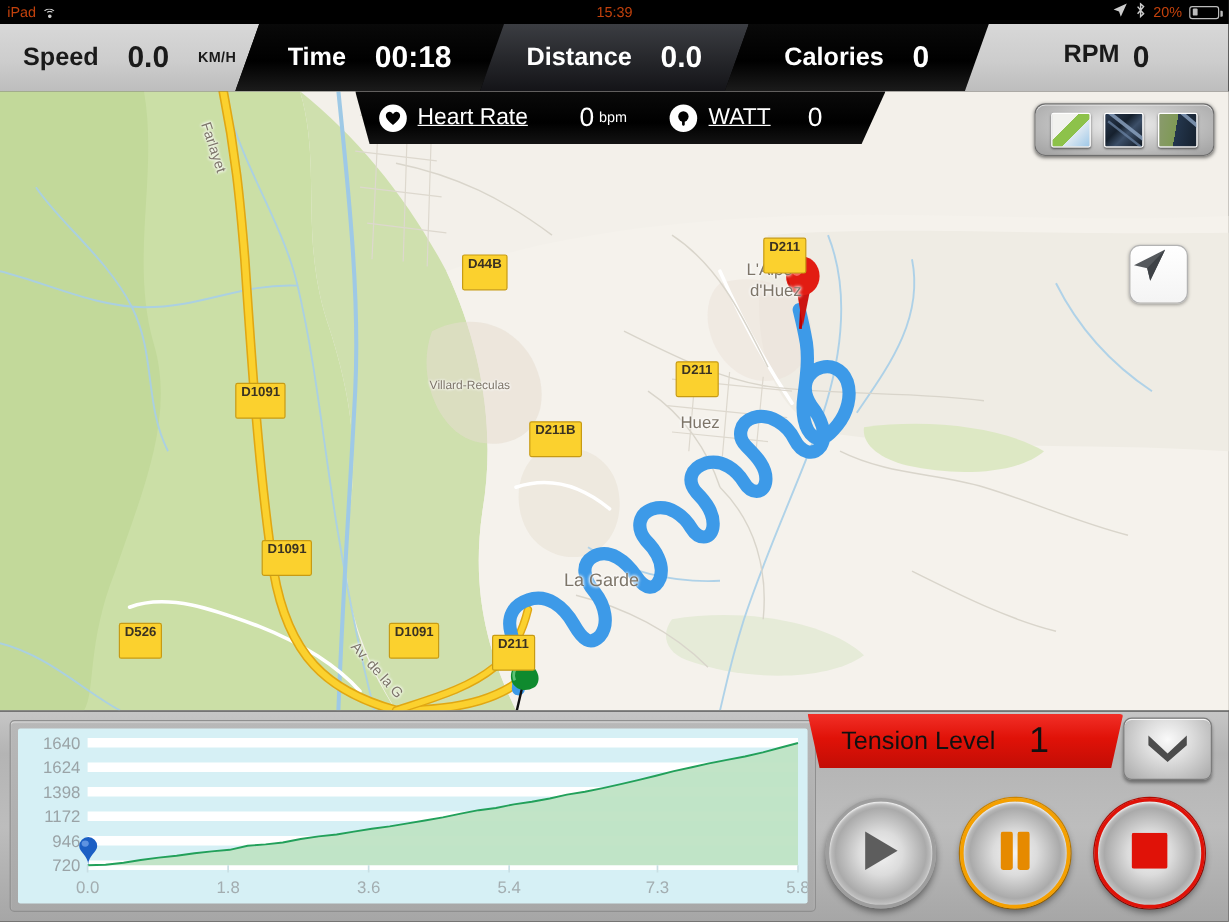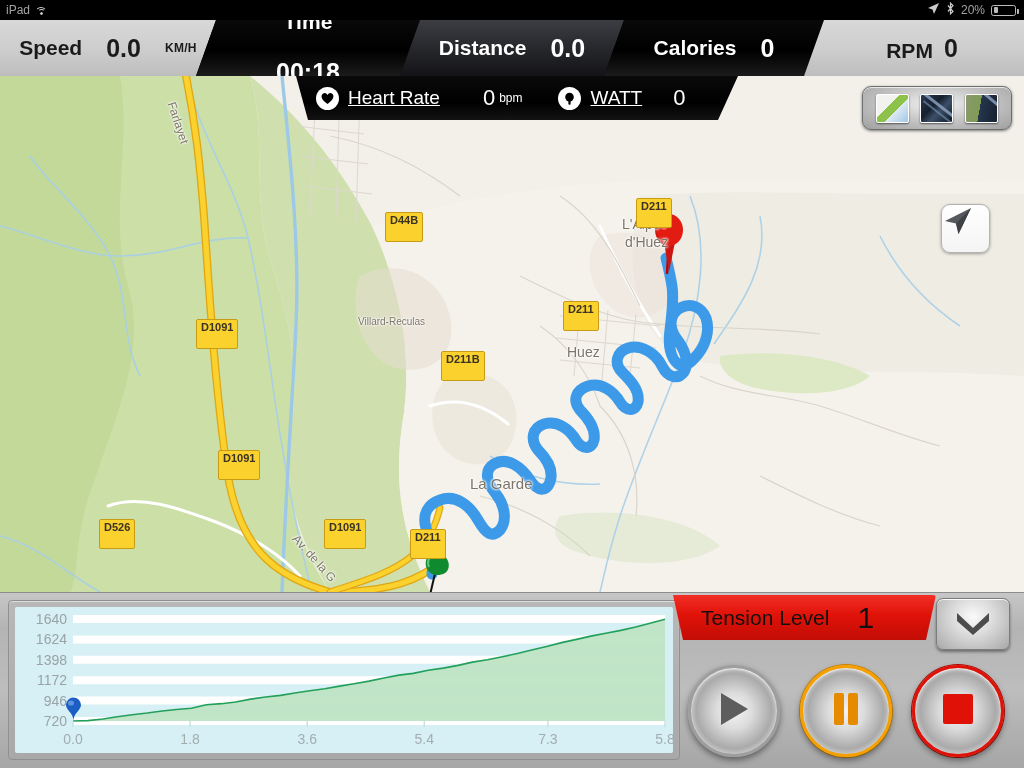--- a/index.html
+++ b/index.html
@@ -6,21 +6,21 @@
   html,body { width:1024px; height:768px; overflow:hidden; }
   body {
     font-family:"Liberation Sans", sans-serif;
     background:#000;
     position:relative;
   }
 
   
   #status-bar{
     position:absolute; left:0; top:0; width:1024px; height:20px;
-    background:#000; color:#a3a3a3; font-size:12px;
+    background:#000; color:#c2410c; font-size:12px;
     display:flex; align-items:center; z-index:60;
   }
   #status-bar .sb-left{ position:absolute; left:6px; display:flex; align-items:center; gap:5px; }
   #status-bar .sb-center{ position:absolute; left:0; width:1024px; text-align:center; }
   #status-bar .sb-right{ position:absolute; right:8px; display:flex; align-items:center; gap:6px; }
   .wifi-ico{ width:12px; height:11px; position:relative; display:inline-block; }
   .wifi-ico i{ position:absolute; border:1.4px solid #ccc; border-bottom-color:transparent;
     border-left-color:transparent; border-right-color:transparent; border-radius:50%; }
   .wifi-ico i:nth-child(1){ width:12px;height:12px; left:0; top:2px; transform:rotate(0deg);}
   .wifi-ico i:nth-child(2){ width:7px;height:7px; left:2.5px; top:4.5px;}
@@ -46,31 +46,31 @@
   .metric .m-unit{ font-size:12px; letter-spacing:.3px; }
   .metric.light{ color:#1a1a1a; }
   .metric.dark{ color:#fff; }
 
   
   #m-speed{ left:0; width:216px;
     background:linear-gradient(180deg,#d8d8d8 0%,#cdcdcd 55%,#bdbdbd 100%);
     clip-path:polygon(0 0, 216px 0, 196px 56px, 0 56px); }
   #m-time{ left:196px; width:224px;
     background:linear-gradient(180deg,#090909 0%,#000 55%,#1b1b1b 100%);
-    clip-path:polygon(20px 0, 224px 0, 204px 56px, 0 56px);flex-direction:column; }
+    clip-path:polygon(20px 0, 224px 0, 204px 56px, 0 56px); }
   #m-distance{ left:400px; width:224px;
     background:linear-gradient(180deg,#3b3d42 0%,#25262a 55%,#141418 100%);
     clip-path:polygon(20px 0, 224px 0, 204px 56px, 0 56px); }
   #m-calories{ left:604px; width:220px;
     background:linear-gradient(180deg,#090909 0%,#000 55%,#1b1b1b 100%);
     clip-path:polygon(20px 0, 220px 0, 200px 56px, 0 56px); }
   #m-rpm{ left:804px; width:220px;
     background:linear-gradient(180deg,#d8d8d8 0%,#cdcdcd 55%,#bdbdbd 100%);
     clip-path:polygon(20px 0, 220px 0, 220px 56px, 0 56px); }
-  #m-rpm .inner{ margin-left:16px; display:flex; align-items:flex-end; gap:11px; }
+  #m-rpm .inner{ margin-left:16px; display:flex; align-items:flex-start; gap:11px; }
 
   
   #secondary-bar{
     position:absolute; left:296px; top:76px; width:442px; height:44px; z-index:54;
     background:linear-gradient(180deg,#0a0a0a 0%,#000 60%,#131313 100%);
     clip-path:polygon(0 0, 442px 0, 422px 44px, 12px 44px);
     display:flex; align-items:center; color:#fff;
   }
   #secondary-bar .grp{ display:flex; align-items:center; gap:9px; }
   #secondary-bar .s-label{ font-size:19px;text-decoration:underline; }
@@ -170,20 +170,21 @@
 
 <div id="status-bar">
   <div class="sb-left">
     <span>iPad</span>
     <span class="wifi-ico">
         <i></i>
         <i></i>
         <i></i>
       </span>
   </div>
+  <div class="sb-center">15:39</div>
   <div class="sb-right">
     <span>
       <svg width="13" height="13" viewBox="0 0 13 13">
           <path d="M12 1 L1 6 L5.5 7.5 L7 12 Z" fill="#ccc"></path>
         </svg>
     </span>
     <span>
       <svg width="9" height="13" viewBox="0 0 9 13">
           <path d="M2 3.5 L7 9.5 L4.5 11.8 L4.5 1.2 L7 3.5 L2 9.5" stroke="#ccc" stroke-width="1.2" fill="none"></path>
         </svg>

